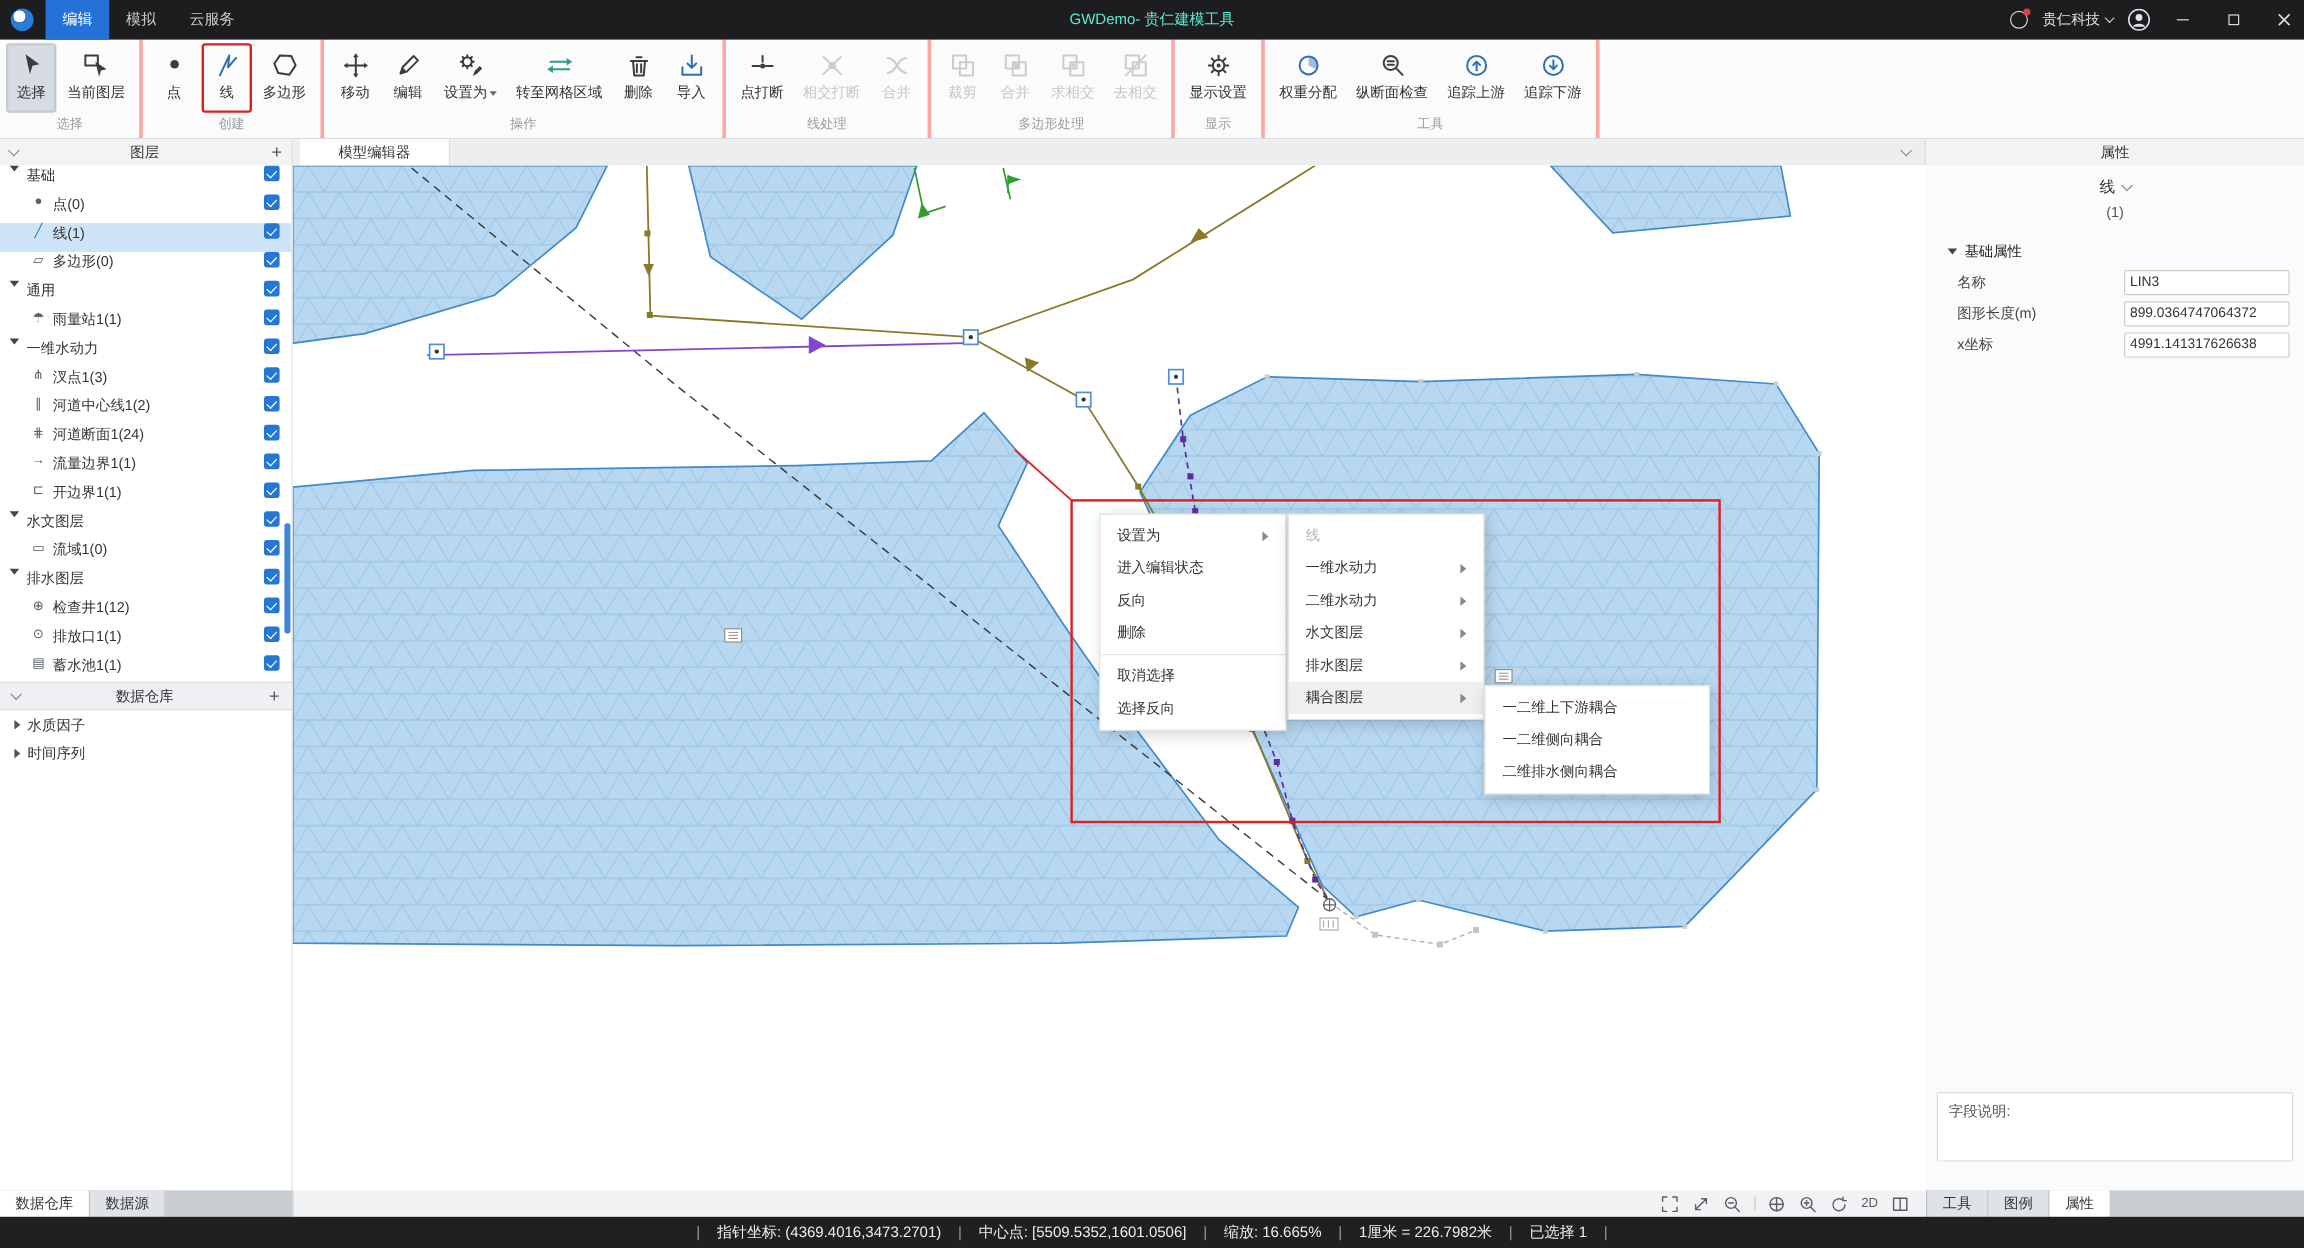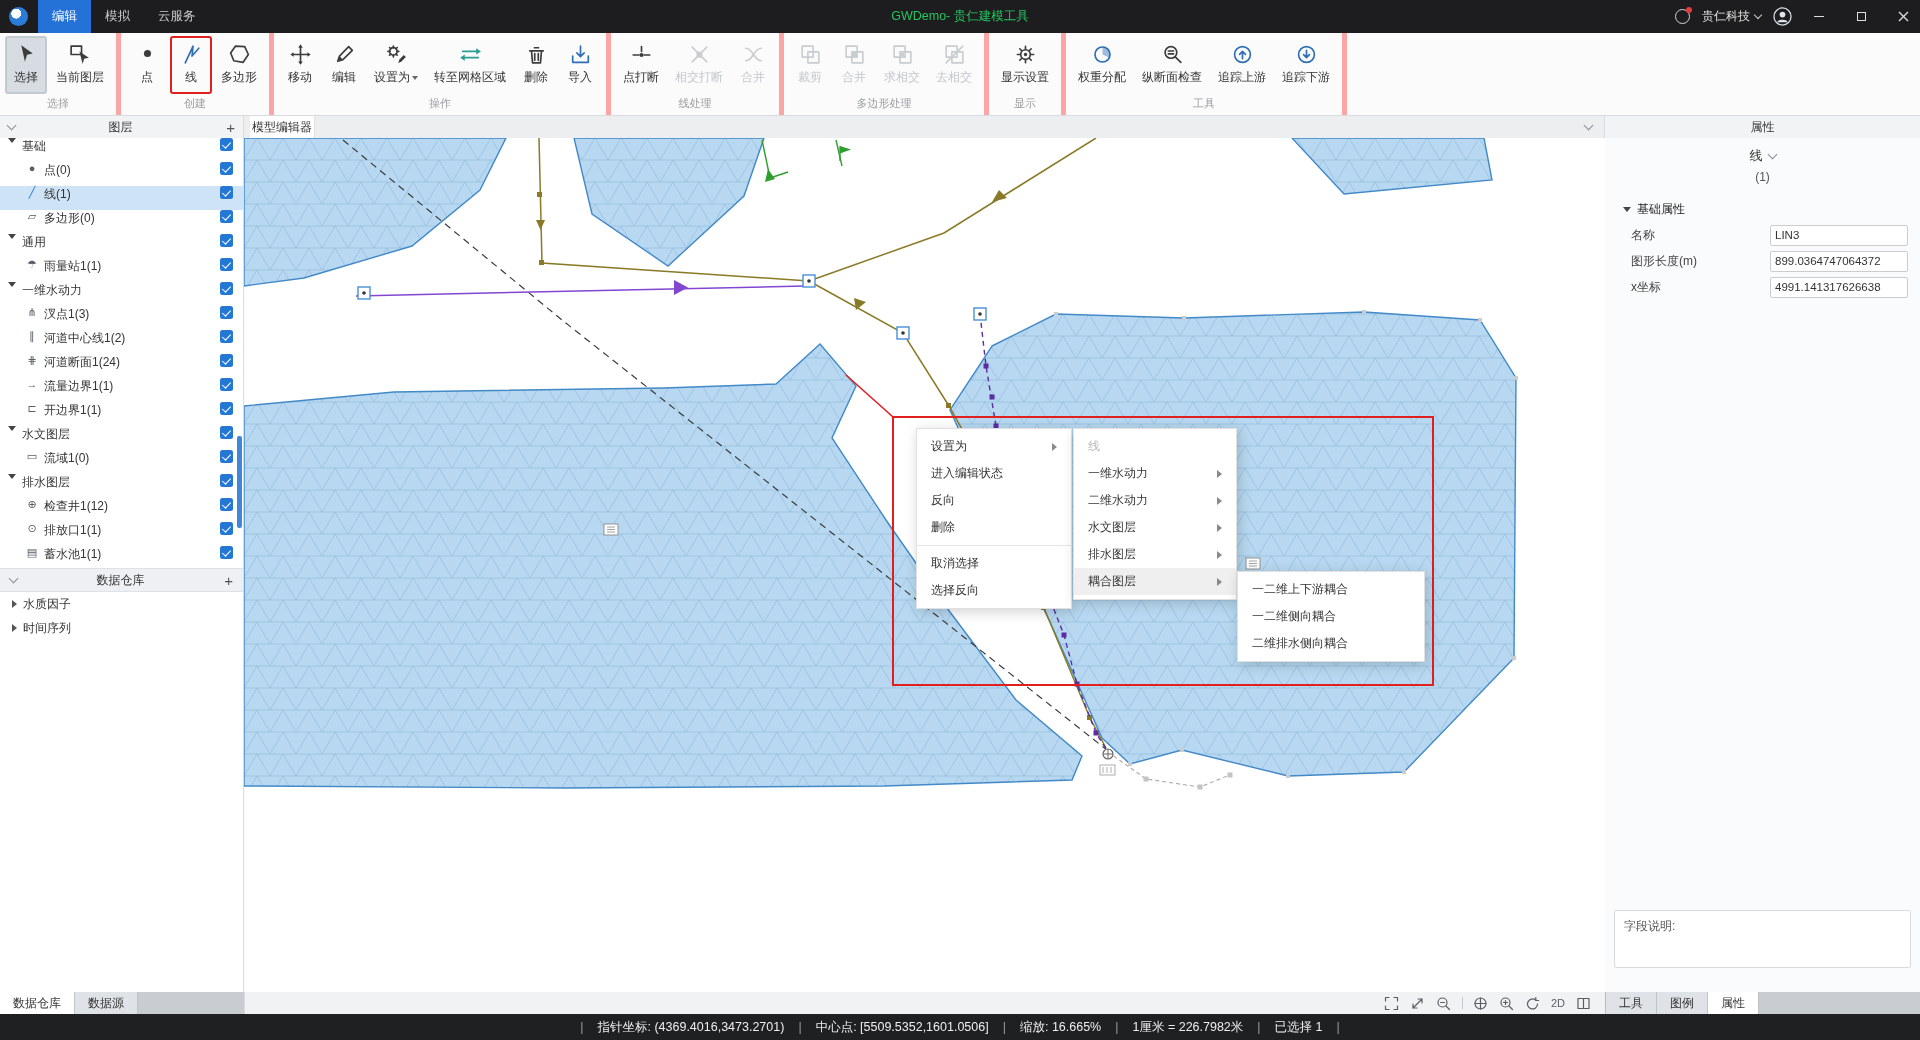--- a/index.html
+++ b/index.html
@@ -5,54 +5,54 @@
   *{box-sizing:border-box;margin:0;padding:0;cursor:default;user-select:none}
   html,body{width:1920px;height:1040px;overflow:hidden;font-family:"Liberation Sans","DejaVu Sans",sans-serif;font-size:12px;color:#333;background:#fff}
   .app{width:1920px;height:1040px;display:flex;flex-direction:column}
 
   
   .titlebar{flex:0 0 33px;background:#1d1d1f;display:flex;align-items:center;position:relative;color:#e8e8e8}
   .logo{width:19px;height:19px;border-radius:50%;margin:0 10px 0 9px;background:radial-gradient(circle at 38% 35%,#fff 0 28%,#2b7cd8 30% 100%);flex:0 0 19px}
   .tmenu{display:flex;height:33px}
   .titem{padding:0 14px;line-height:33px;font-size:12.5px;color:#c9c9c9}
   .titem.active{background:#2472d8;color:#fff}
-  .ttitle{position:absolute;left:50%;transform:translateX(-50%);font-size:12.5px;color:#22c55e;white-space:nowrap}
+  .ttitle{position:absolute;left:50%;transform:translateX(-50%);font-size:12.5px;color:#5eead4;white-space:nowrap}
   .tright{margin-left:auto;display:flex;align-items:center;gap:12px;padding-right:2px}
   .info-ic{width:15px;height:15px;border:1.3px solid #d6d6d6;border-radius:50%;position:relative}
   .info-ic .dot{position:absolute;right:-3px;top:-3px;width:6px;height:6px;background:#e23c3c;border-radius:50%}
   .account{display:flex;align-items:center;gap:5px;font-size:12px;color:#e2e2e2}
   .wchev{width:6px;height:6px;border-right:1.4px solid #cfcfcf;border-bottom:1.4px solid #cfcfcf;transform:rotate(45deg);margin-top:-3px}
   .avatar{width:19px;height:19px}
   .winbtn{width:30px;height:33px;display:flex;align-items:center;justify-content:center}
   .ic-min{width:10px;border-top:1.4px solid #ddd}
   .ic-max{width:9px;height:9px;border:1.3px solid #ddd}
 
   
   .ribbon{flex:0 0 83px;background:#fbfbfc;border-bottom:1px solid #d8dbdf;display:flex;align-items:stretch}
-  .rgroup{display:flex;flex-direction:column;border-right:5px solid #fca5a5;padding:3px 5px 0}
+  .rgroup{display:flex;flex-direction:column;border-right:3px solid #fca5a5;padding:3px 5px 0}
   .rbtns{flex:1;display:flex;align-items:flex-start;gap:2px}
   .rbtn{display:flex;flex-direction:column;align-items:center;justify-content:flex-start;min-width:42px;padding:4px 5px 2px;border:2px solid transparent;border-radius:3px;font-size:12px;color:#333;height:58px}
   .rbtn .lbl{white-space:nowrap;margin-top:2px;display:flex;align-items:center;gap:2px}
   .rbtn.active{background:#d7dce2;border-color:#c4cad2}
   .rbtn.redbox{border-color:#e01f1f}
   .ric{width:25px;height:25px;color:#3c3c3c}
   .ric *{stroke:currentColor;stroke-width:1.6;fill:none;stroke-linecap:round;stroke-linejoin:round}
   .ric .f{fill:currentColor;stroke:none}
   .ric.blue{color:#2f6eb5}.ric.teal{color:#2a9d8f}
   .rbtn.dis{color:#c3c7cc}
   .rbtn.dis .ric{color:#c9cdd2}
   .rlabel{font-size:11px;color:#9a9da1;text-align:center;padding:2px 0 4px;white-space:nowrap}
   .dropcaret{width:0;height:0;border-left:3.5px solid transparent;border-right:3.5px solid transparent;border-top:4px solid #666;display:inline-block}
 
   
   .tabrow{flex:0 0 22px;display:flex}
   .hd-left{width:244px;background:#f1f3f5;border-right:1px solid #d8dbdf;display:flex;align-items:center;padding:0 8px}
   .hd-left .hdr-title{flex:1;text-align:center;font-size:12px;color:#333}
   .hd-mid{width:1361px;background:#eceef0;display:flex;align-items:center;border-right:1px solid #d8dbdf}
-  .doc-tab{background:#fff;height:22px;display:flex;align-items:center;padding:0 2px;font-size:12px;border-right:1px solid #dcdfe2;margin-left:6px}
+  .doc-tab{background:#fff;height:22px;display:flex;align-items:center;padding:0 32px;font-size:12px;border-right:1px solid #dcdfe2;margin-left:6px}
   .hd-right{flex:1;background:#f1f3f5;display:flex;align-items:center;justify-content:center;font-size:12px;color:#333}
   .chev-d{width:7px;height:7px;border-right:1.4px solid #8a8d92;border-bottom:1.4px solid #8a8d92;transform:rotate(45deg);margin-top:-3px}
   .plusbtn{font-size:15px;color:#555;line-height:1}
 
   
   .content{flex:1;display:flex;min-height:0}
   .sidebar{width:244px;background:#fff;border-right:1px solid #d8dbdf;display:flex;flex-direction:column}
   .tree{height:430px;overflow:hidden;position:relative}
   .trow{height:24px;display:flex;align-items:flex-start;padding:0 10px 0 8px;font-size:12px;color:#333}
   .trow.child{padding-left:24px}

